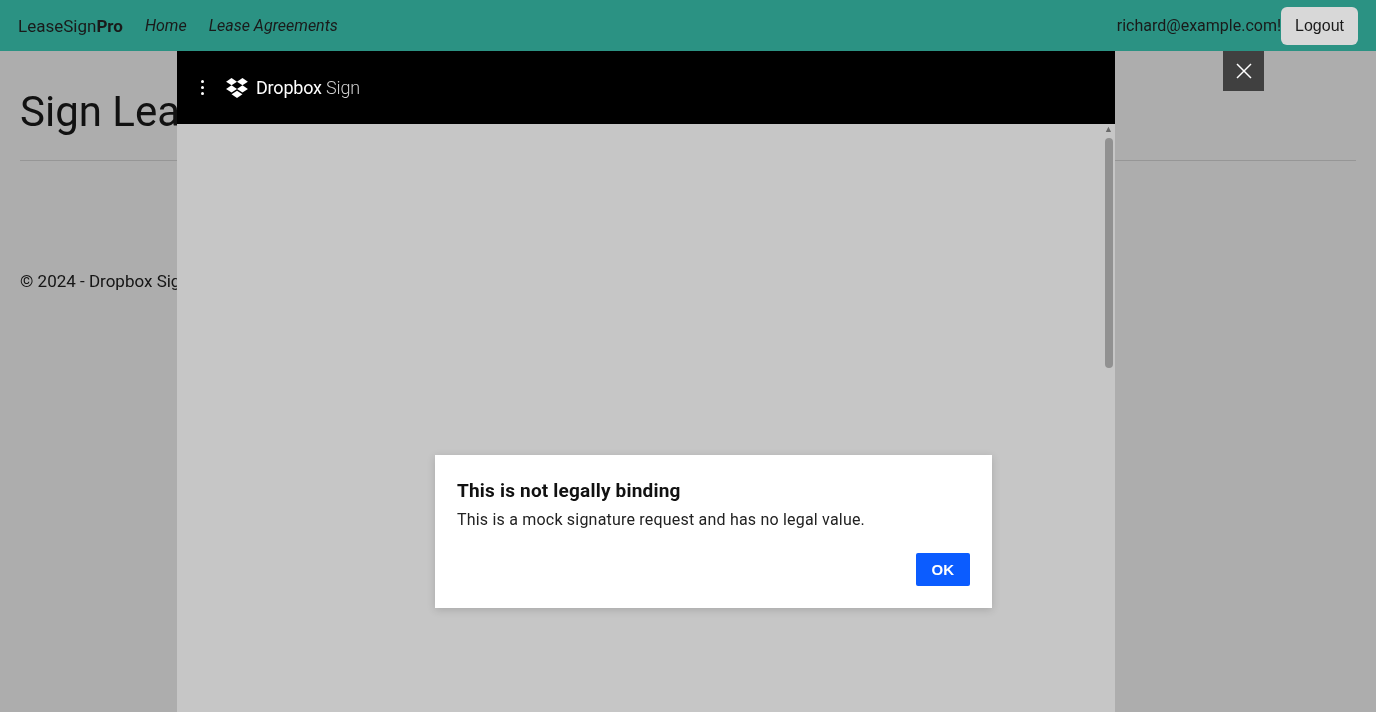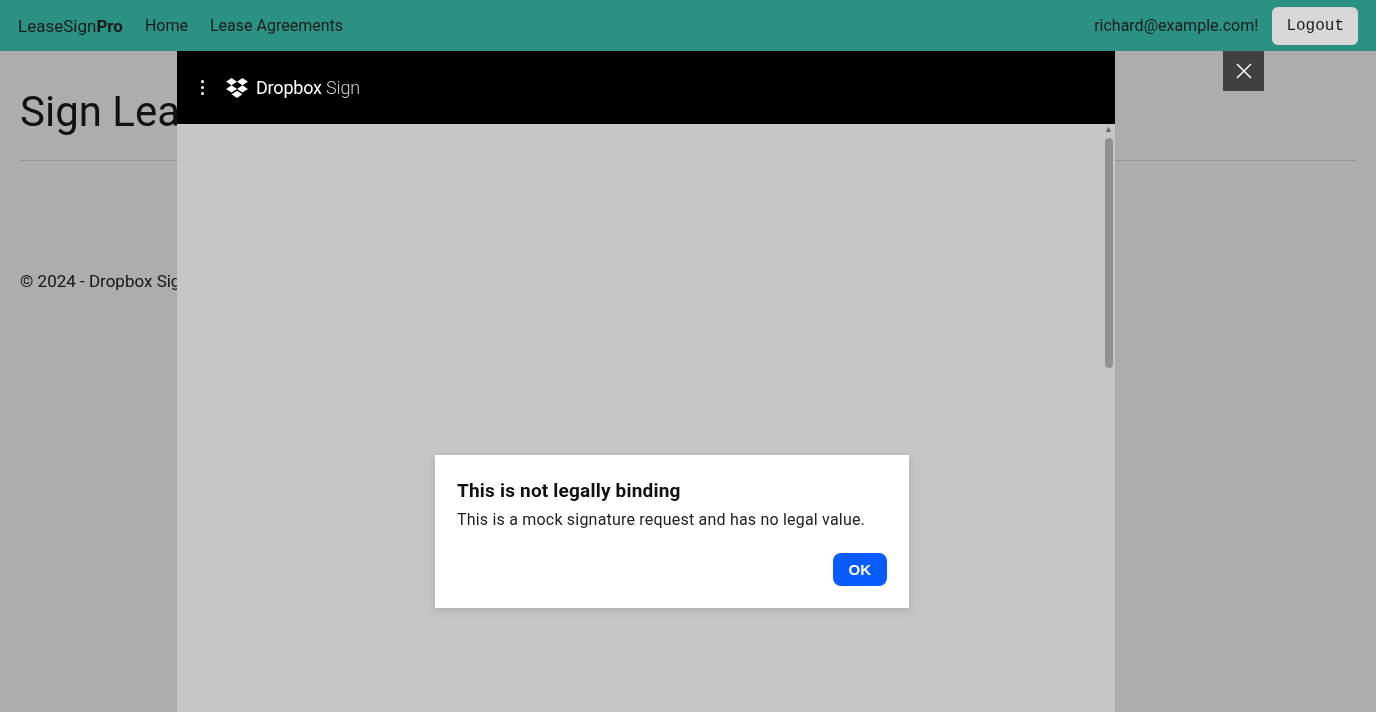--- a/index.html
+++ b/index.html
@@ -32,39 +32,38 @@
       font-size: 17px;
       color: #1a1a1a;
     }
     .brand .bold {
       font-weight: 700;
     }
     .nav-link {
       font-size: 16px;
       color: #1a1a1a;
       text-decoration: none;
+      font-style: italic;
     }
     .navbar-right {
       display: flex;
       align-items: center;
-      gap: 14px;
     }
     .user-email {
       font-size: 16px;
       color: #1a1a1a;
     }
     .logout-btn {
       background: #d8d8d8;
       border: none;
       border-radius: 6px;
       padding: 10px 14px;
       font-size: 16px;
       color: #1a1a1a;
       cursor: pointer;
-      font-family: Liberation Mono, monospace;
     }
     
     .page-body {
       padding: 36px 20px 0 20px;
     }
     .page-title {
       font-size: 42px;
       font-weight: 400;
       color: #1a1a1a;
       padding-bottom: 24px;
@@ -205,21 +204,21 @@
       cursor: pointer;
     }
     .close-btn svg {
       display: block;
     }
     
     .inner-dialog {
       position: absolute;
       top: 455px;
       left: 435px;
-      width: 474px;
+      width: 557px;
       background: #ffffff;
       padding: 24px 22px 22px 22px;
       box-shadow: 0 2px 8px rgba(0,0,0,0.15);
     }
     .inner-dialog-title {
       font-size: 19px;
       font-weight: 700;
       color: #111;
       letter-spacing: 0.2px;
     }
@@ -235,21 +234,21 @@
       justify-content: flex-end;
     }
     .ok-btn {
       background: #0b5cff;
       color: #ffffff;
       border: none;
       padding: 8px 16px;
       font-size: 15px;
       font-weight: 600;
       cursor: pointer;
-      border-radius: 8px;
+      border-radius: 2px;
     }
   </style>
 </head>
 <body>
 
 <div class="navbar">
   <div class="navbar-left">
     <span class="brand">
       <span>LeaseSign</span><span class="bold">Pro</span>
     </span>

